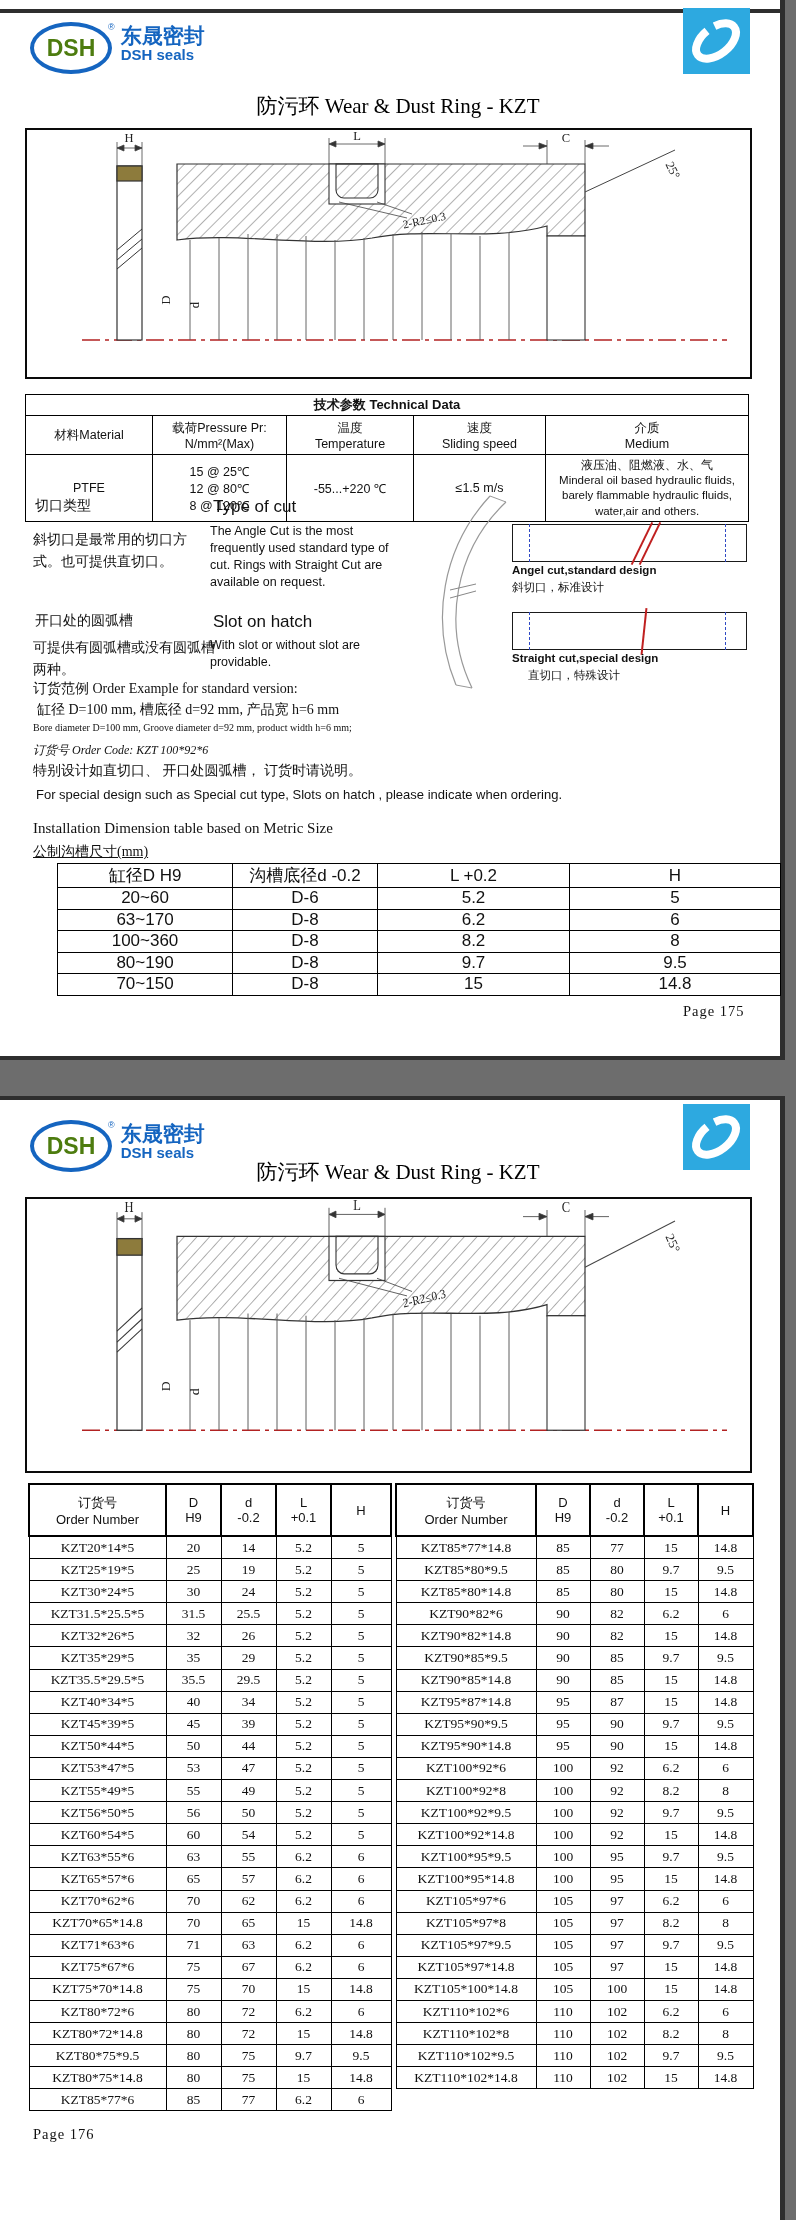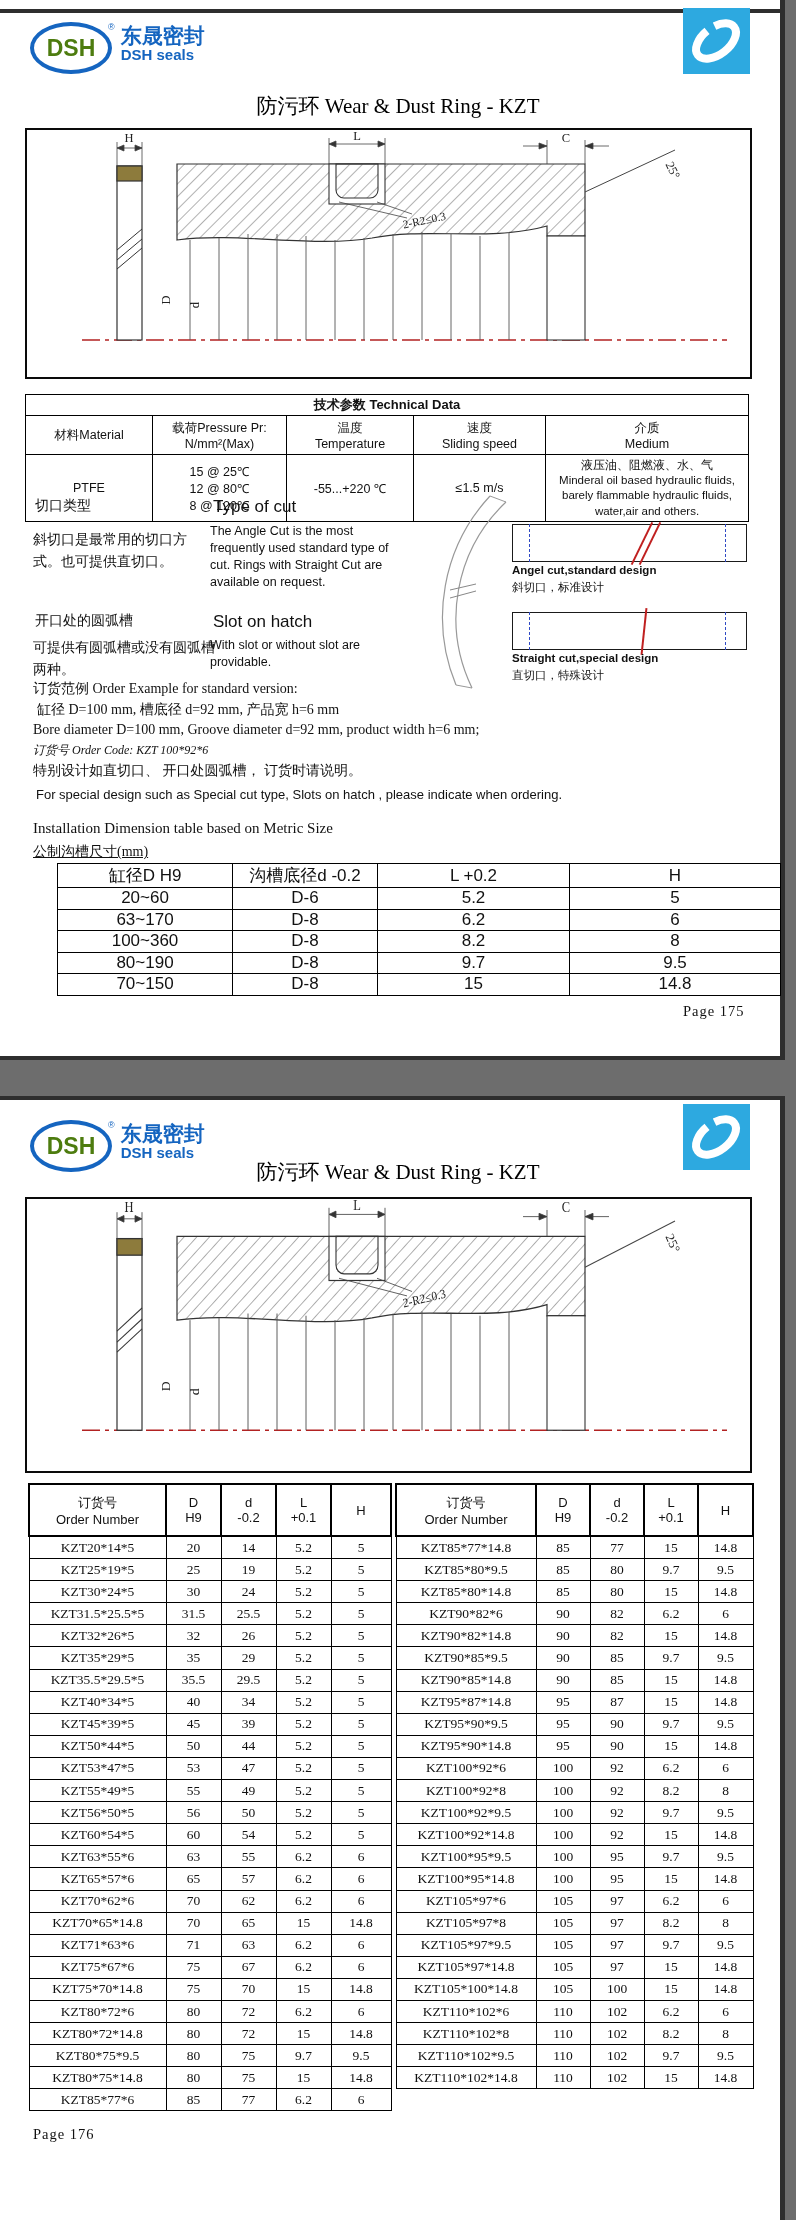--- a/index.html
+++ b/index.html
@@ -215,30 +215,30 @@
   </div>
   <div class="abs cutlabel-en" style="left:512px;top:564px;">Angel cut,standard design</div>
   <div class="abs cutlabel-cn" style="left:512px;top:580px;">斜切口，标准设计</div>
 
   <div class="cutrect" style="left:512px;top:612px;width:233px;height:36px;">
     <div class="bdash" style="left:16px;"></div>
     <div class="bdash" style="left:212px;"></div>
     <div class="rslash" style="left:130px;transform:rotate(6deg);"></div>
   </div>
   <div class="abs cutlabel-en" style="left:512px;top:652px;">Straight cut,special design</div>
-  <div class="abs cutlabel-cn" style="left:512px;top:668px;text-align:right;">直切口，特殊设计</div>
+  <div class="abs cutlabel-cn" style="left:528px;top:668px;text-align:right;">直切口，特殊设计</div>
 
   <div class="abs sec-title-cn" style="left:35px;top:612px;">开口处的圆弧槽</div>
   <div class="abs sec-title-en" style="left:213px;top:612px;">Slot on hatch</div>
   <div class="abs cn-text" style="left:33px;top:637px;width:185px;line-height:1.55;">可提供有圆弧槽或没有圆弧槽两种。</div>
   <div class="abs en-text" style="left:210px;top:637px;width:175px;">With slot or without slot are providable.</div>
 
   <div class="abs serif" style="left:33px;top:680px;font-size:14px;">订货范例  Order Example for standard version:</div>
   <div class="abs serif" style="left:37px;top:701px;font-size:14px;">缸径 D=100 mm, 槽底径 d=92 mm, 产品宽 h=6 mm</div>
-  <div class="abs serif" style="left:33px;top:722px;font-size:14px;">Bore diameter D=100 mm, Groove diameter d=92 mm, product width h=6 mm;</div>
+  <div class="abs serif" style="left:33px;top:722px;font-size:10px;">Bore diameter D=100 mm, Groove diameter d=92 mm, product width h=6 mm;</div>
   <div class="abs serif" style="left:33px;top:742px;font-size:12px;font-style:italic;">订货号 Order Code:   KZT 100*92*6</div>
   <div class="abs serif" style="left:33px;top:762px;font-size:14px;">特别设计如直切口、 开口处圆弧槽， 订货时请说明。</div>
   <div class="abs en-text" style="left:36px;top:786px;font-size:13px;">For special design such as Special cut type, Slots on hatch , please indicate when ordering.</div>
 
   <div class="abs serif" style="left:33px;top:820px;font-size:15px;">Installation Dimension table based on Metric Size</div>
   <div class="abs serif u" style="left:33px;top:843px;font-size:14px;">公制沟槽尺寸(mm)</div>
   <table class="abs metric-table" style="left:25px;top:863px;">
     <colgroup>
         <col style="width:175px">
         <col style="width:145px">

